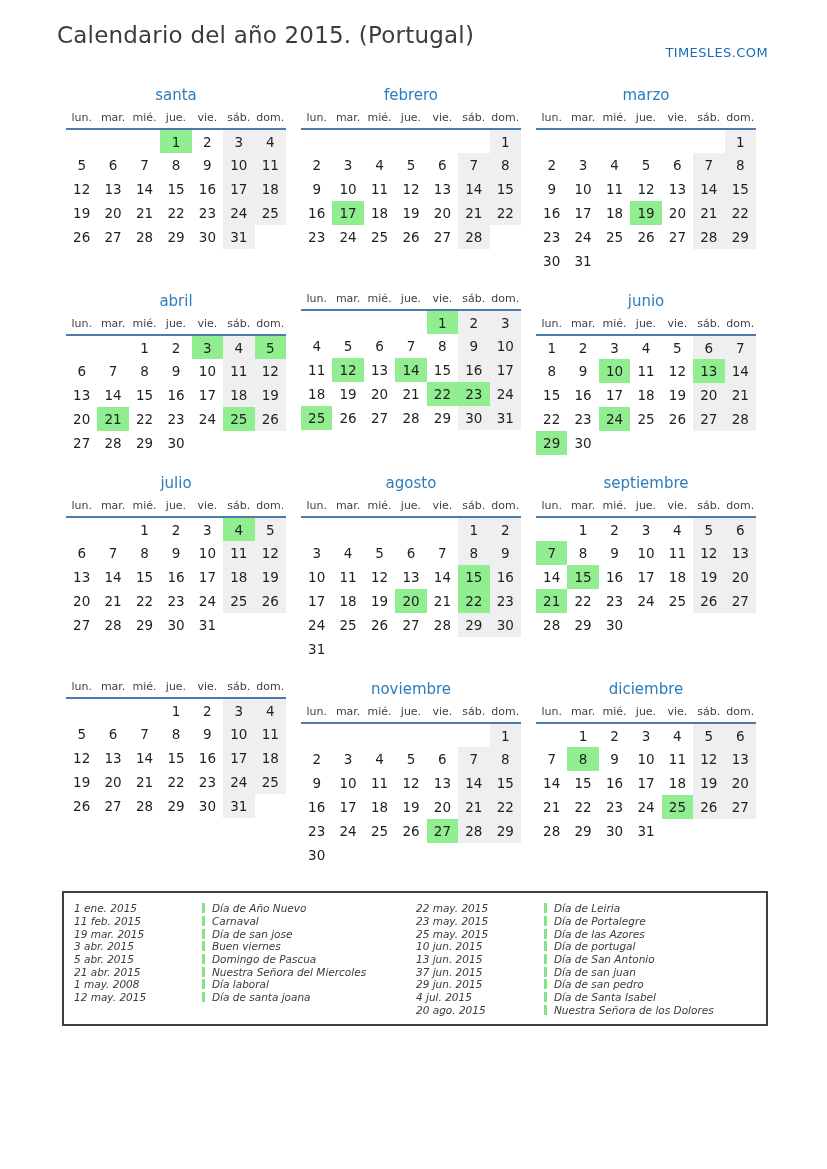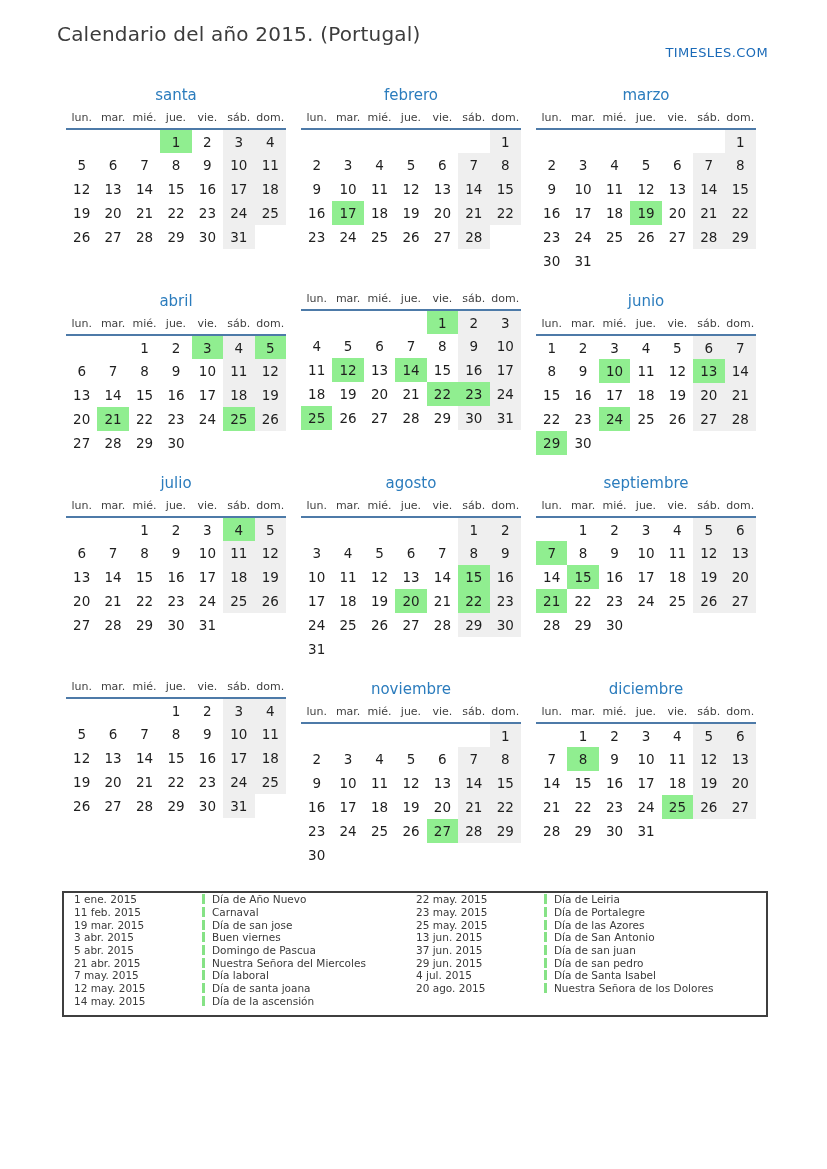--- a/index.html
+++ b/index.html
@@ -15,21 +15,21 @@
   body{
     width:827px;height:1169px;
     font-family:"DejaVu Sans","Liberation Sans",sans-serif;
     color:#1f1f1f;position:relative;overflow:hidden;
   }
   .header{
     display:flex;justify-content:space-between;align-items:flex-start;
     margin:22px 59px 26px 57px;
   }
   .page-title{
-    font-size:20px;font-weight:400;color:#3c3c3c;letter-spacing:0.2px;
+    font-size:23px;font-weight:400;color:#3c3c3c;letter-spacing:0.2px;
   }
   .brand{
     font-size:13px;color:var(--brand-blue);text-decoration:none;
     margin-top:23px;letter-spacing:0.4px;cursor:pointer;
   }
   .months{
     margin-left:66px;width:690px;
     display:grid;grid-template-columns:repeat(3,220px);
     column-gap:15px;align-items:start;
   }
@@ -48,22 +48,23 @@
   }
   table.month-table td{
     height:24px;font-size:13.5px;color:#1f1f1f;
     text-align:center;padding:0;
   }
   td.weekend{background:var(--weekend-gray);}
   td.holiday{background:var(--holiday-green);}
   .legend{
     margin:5px 59px 0 62px;
     border:2px solid #3f3f3f;
-    padding:0 8px 8px 10px;
+    padding:9px 8px 8px 10px;
     display:flex;
+    font-style:italic;
   }
   .legend-col{width:50%;}
   .legend-row{
     display:flex;align-items:center;height:12.7px;
     font-size:10.5px;color:#3a3a3a;white-space:nowrap;
   }
   .legend-date{width:128px;flex-shrink:0;}
   .legend-bar{
     width:3px;height:10px;background:var(--legend-bar-green);
     margin-right:7px;flex-shrink:0;
@@ -898,52 +899,52 @@
         <span class="legend-date">5 abr. 2015</span>
         <span class="legend-bar"></span>
         <span class="legend-name">Domingo de Pascua</span>
       </div>
       <div class="legend-row">
         <span class="legend-date">21 abr. 2015</span>
         <span class="legend-bar"></span>
         <span class="legend-name">Nuestra Señora del Miercoles</span>
       </div>
       <div class="legend-row">
-        <span class="legend-date">7 may. 2015</span>
+        <span class="legend-date">1 may. 2008</span>
         <span class="legend-bar"></span>
         <span class="legend-name">Día laboral</span>
       </div>
       <div class="legend-row">
         <span class="legend-date">12 may. 2015</span>
         <span class="legend-bar"></span>
         <span class="legend-name">Día de santa joana</span>
-      </div>
-      <div class="legend-row">
-        <span class="legend-date">14 may. 2015</span>
-        <span class="legend-bar"></span>
-        <span class="legend-name">Día de la ascensión</span>
       </div>
     </div>
   <div class="legend-col">
       <div class="legend-row">
         <span class="legend-date">22 may. 2015</span>
         <span class="legend-bar"></span>
         <span class="legend-name">Día de Leiria</span>
       </div>
       <div class="legend-row">
         <span class="legend-date">23 may. 2015</span>
         <span class="legend-bar"></span>
         <span class="legend-name">Día de Portalegre</span>
       </div>
       <div class="legend-row">
         <span class="legend-date">25 may. 2015</span>
         <span class="legend-bar"></span>
         <span class="legend-name">Día de las Azores</span>
       </div>
       <div class="legend-row">
+        <span class="legend-date">10 jun. 2015</span>
+        <span class="legend-bar"></span>
+        <span class="legend-name">Día de portugal</span>
+      </div>
+      <div class="legend-row">
         <span class="legend-date">13 jun. 2015</span>
         <span class="legend-bar"></span>
         <span class="legend-name">Día de San Antonio</span>
       </div>
       <div class="legend-row">
         <span class="legend-date">37 jun. 2015</span>
         <span class="legend-bar"></span>
         <span class="legend-name">Día de san juan</span>
       </div>
       <div class="legend-row">

